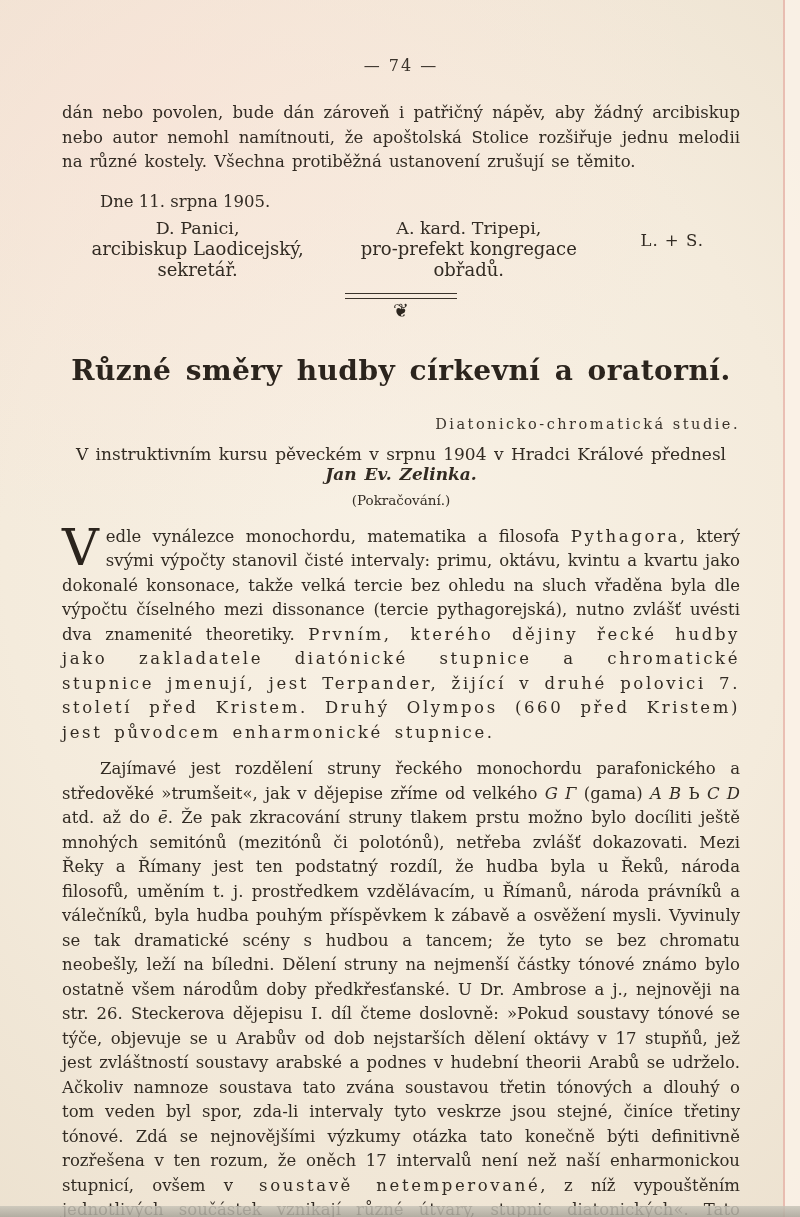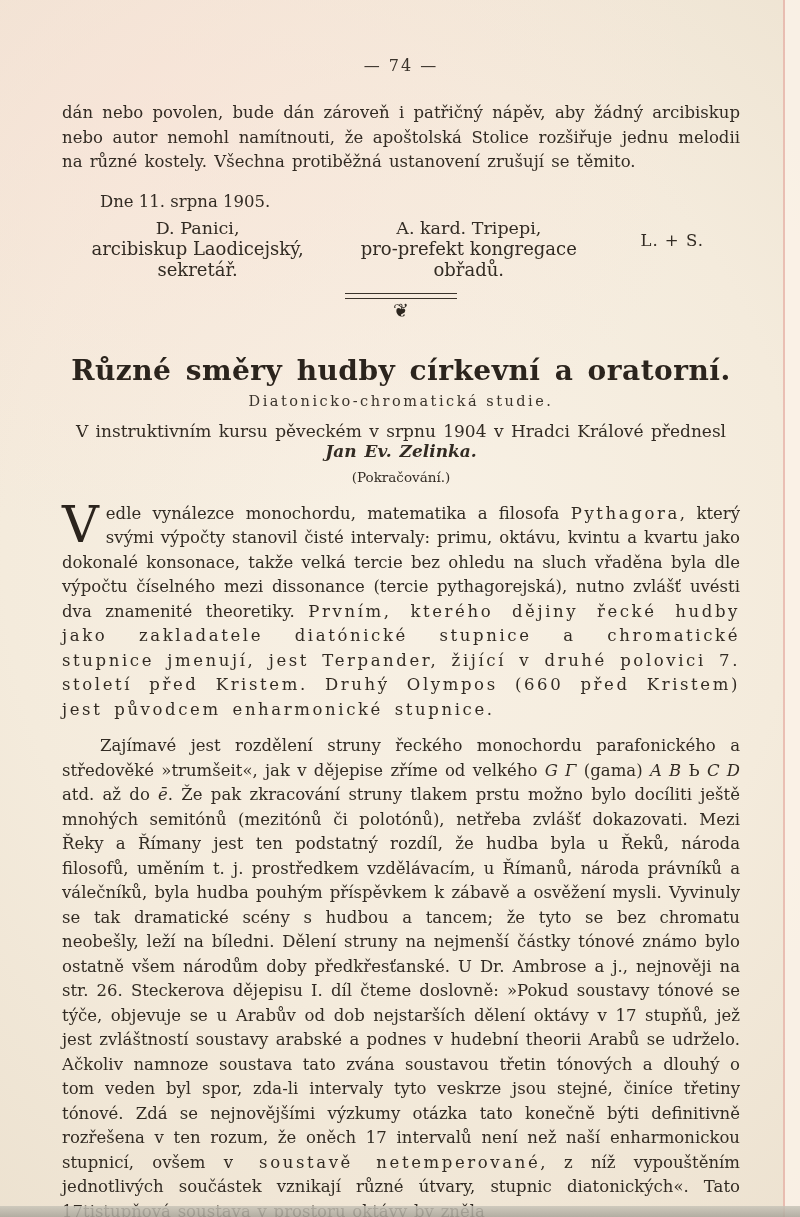--- a/index.html
+++ b/index.html
@@ -35,21 +35,21 @@
   .sig-right{width:40%;}
   .sig-name{font-size:17.5px;}
   .sig-role{font-size:18px;margin-top:0;}
   .divider{margin-top:13px;text-align:center;}
   .rule2{width:112px;height:4px;margin:0 auto;border-top:1.5px solid #3a332b;border-bottom:1px solid #3a332b;}
   .fleuron{font-size:19px;line-height:20px;margin-top:1px;color:#2c261f;}
   .title{
     margin-top:34px;text-align:center;font-size:28px;font-weight:bold;
     letter-spacing:.5px;color:#2b241d;word-spacing:4px;
   }
-  .subtitle{margin-top:6px;text-align:center;font-size:14.5px;letter-spacing:2.5px;color:#3a332b;}
+  .subtitle{margin-top:29px;text-align:right;font-size:14.5px;letter-spacing:2.5px;color:#3a332b;}
   .byline{margin-top:12px;text-align:center;font-size:17px;word-spacing:2px;}
   .continuation{margin-top:8px;text-align:center;font-size:13.5px;}
   .body-para{
     font-size:16.5px;line-height:24.5px;text-align:justify;word-spacing:1.5px;
   }
   .first-para{margin-top:17px;}
   .mt{margin-top:12px;}
   .dropcap{
     float:left;font-size:51px;line-height:42px;padding:2px 7px 0 0;color:#2b241d;
   }

